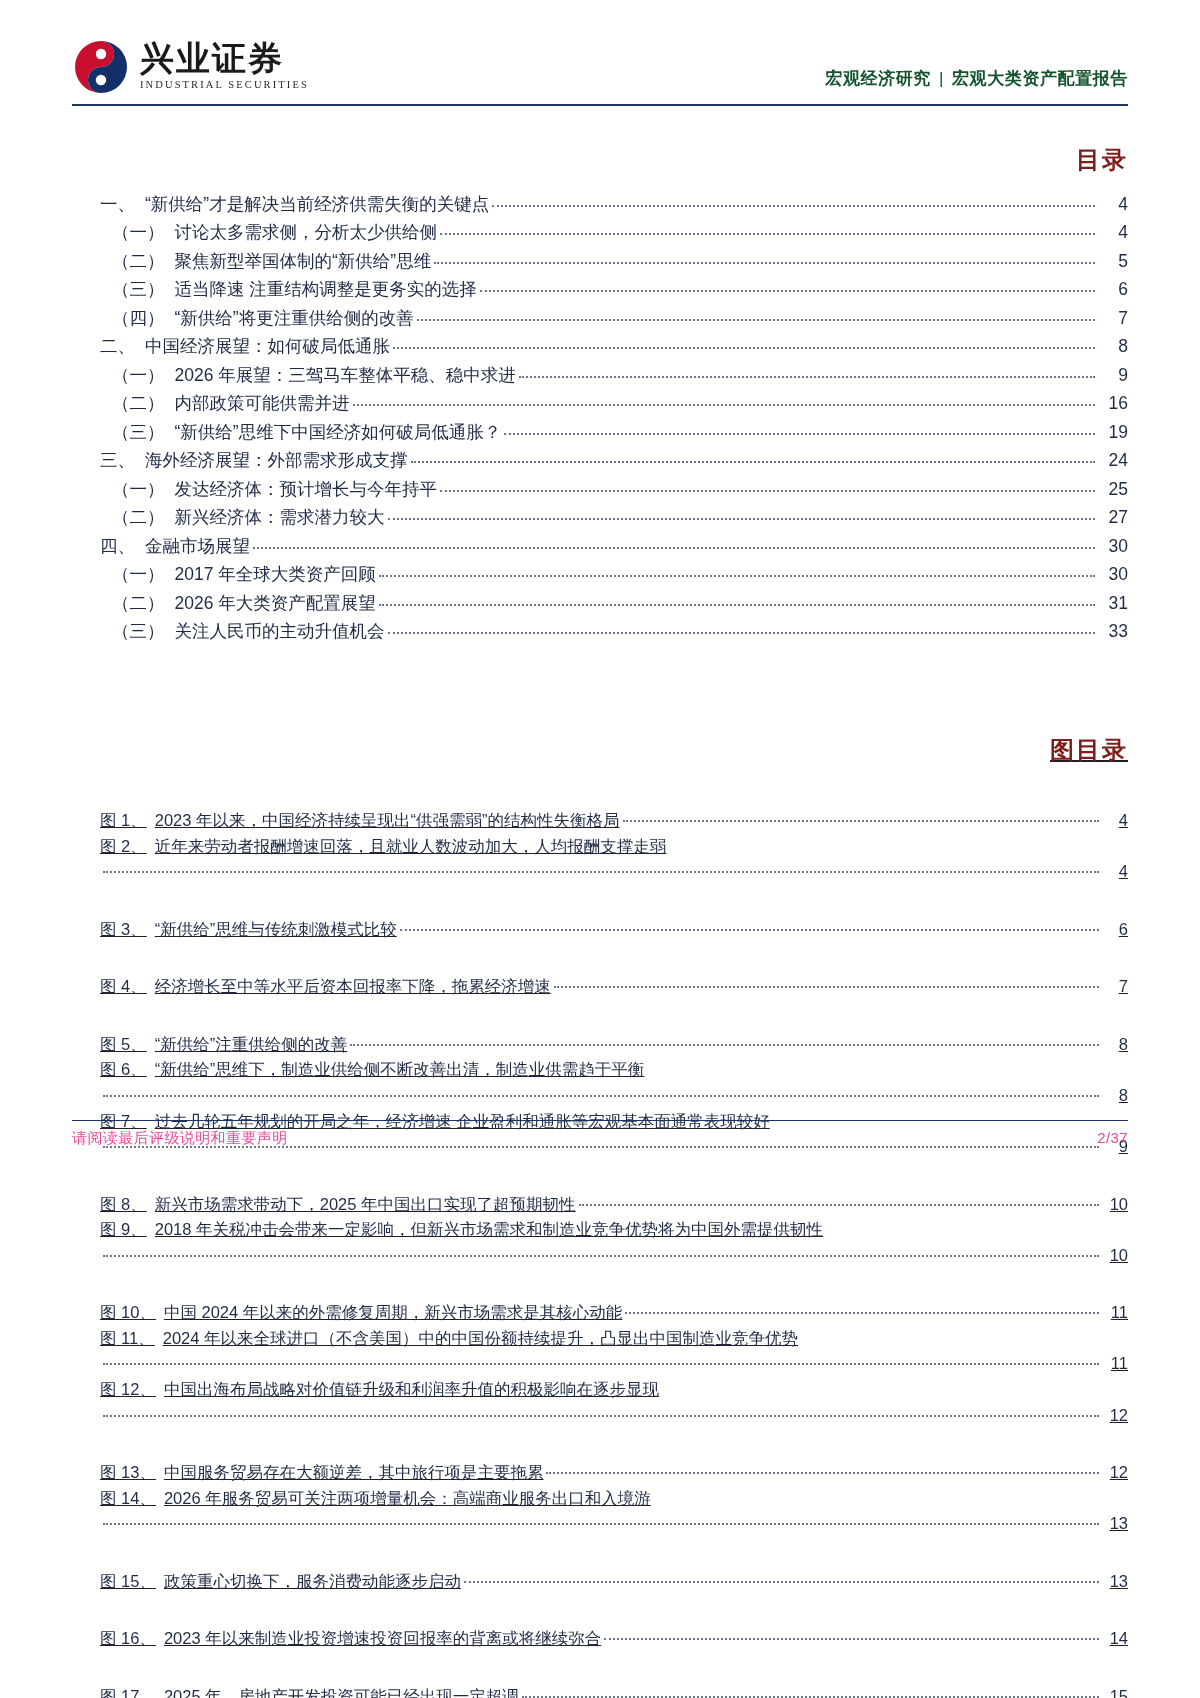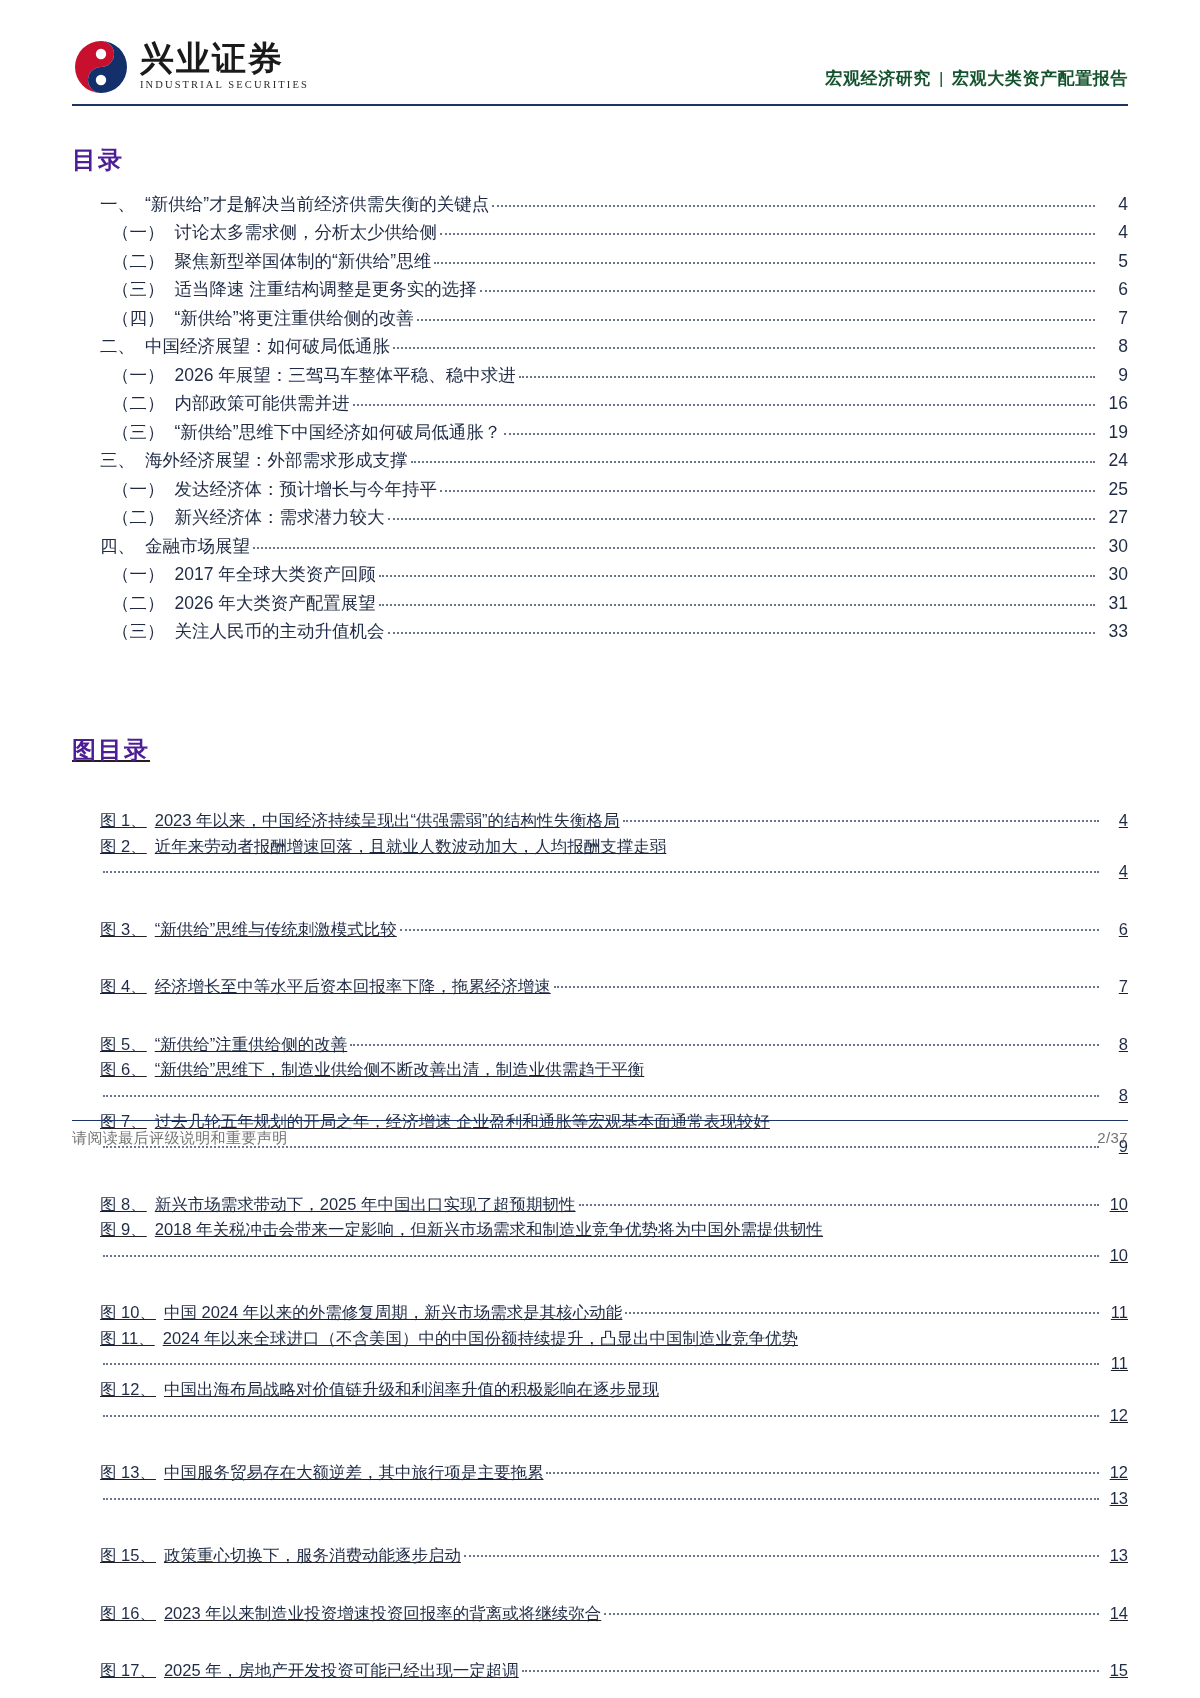--- a/index.html
+++ b/index.html
@@ -74,24 +74,24 @@
     padding-bottom: 6px;
     white-space: nowrap;
   }
   .header-sep {
     padding: 0 8px;
     font-weight: 400;
   }
 
   
   .section-title {
-    text-align: left;
+    text-align: right;
     font-size: 24px;
     font-weight: 700;
-    color: #4c1d95;
+    color: #7f1d1d;
     letter-spacing: 2px;
   }
   #toc-title { margin-top: 38px; }
   #figlist-title { margin-top: 0; }
 
   
   .toc {
     margin-top: 14px;
   }
   .toc-row {
@@ -178,21 +178,21 @@
     position: absolute;
     left: 72px;
     right: 72px;
     bottom: 44px;
     border-top: 1.5px solid #1b3666;
     padding-top: 8px;
     display: flex;
     justify-content: space-between;
     align-items: baseline;
     font-size: 15px;
-    color: #737373;
+    color: #ec4899;
   }
   .footer-note { letter-spacing: 0.4px; }
   .footer-page { letter-spacing: 0.4px; }
 </style>
 </head>
 <body>
 
 <div class="page">
 
   <div class="page-header">
@@ -411,20 +411,21 @@
         </div>
         <div class="fig-row">
           <div class="fig-line">
             <span class="fig-num">图 13、</span>
             <span class="fig-label">中国服务贸易存在大额逆差，其中旅行项是主要拖累</span>
             <span class="fig-dots"></span>
             <span class="fig-page">12</span>
           </div>
         </div>
         <div class="fig-row wrap">
+          <div class="fig-first"><span class="fig-num">图 14、</span><span class="fig-label">2026 年服务贸易可关注两项增量机会：高端商业服务出口和入境游</span></div>
           <div class="fig-second">
             <span class="fig-dots"></span>
             <span class="fig-page">13</span>
           </div>
         </div>
         <div class="fig-row">
           <div class="fig-line">
             <span class="fig-num">图 15、</span>
             <span class="fig-label">政策重心切换下，服务消费动能逐步启动</span>
             <span class="fig-dots"></span>

